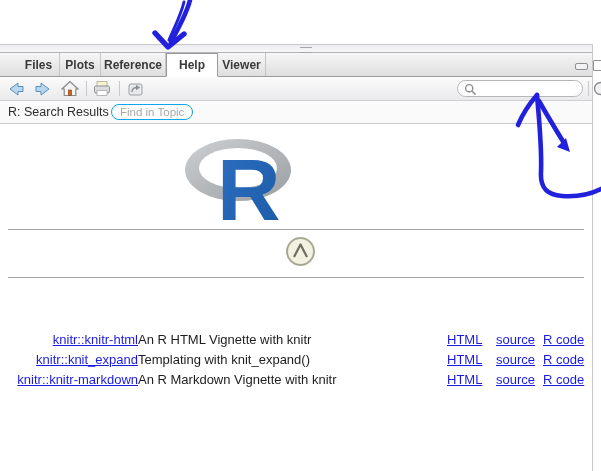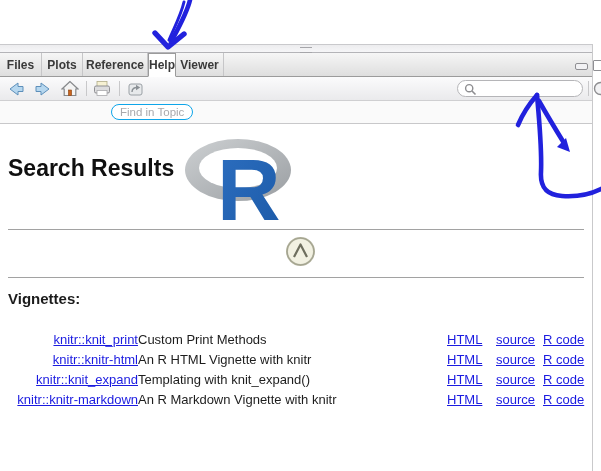--- a/index.html
+++ b/index.html
@@ -15,21 +15,21 @@
     background:linear-gradient(#ececee,#f6f6f8);
     border-top:1px solid #c9c9cc;border-bottom:1px solid #b4b4b8;
   }
   .grip{position:absolute;left:300px;top:2px;width:12px;height:4px;
     border-top:1px solid #a6a6aa;border-bottom:1px solid #a6a6aa;}
   .tabbar{
     position:absolute;left:0;top:53px;width:593px;height:24px;box-sizing:border-box;
     background:linear-gradient(#f6f6f6,#dedede);
     border-bottom:1px solid #9b9b9b;
     display:flex;align-items:stretch;
-    font-weight:bold;font-size:12px;color:#3a3a3a;
+    font-weight:bold;font-size:12px;color:#3a3a3a;padding-left:18px;
   }
   .tab{display:flex;align-items:center;justify-content:center;
     border-right:1px solid #c6c6c8;box-sizing:border-box;position:relative;cursor:default;}
   .tab.active{
     background:#fff;border:1px solid #9b9b9b;border-bottom:1px solid #fff;
     margin-bottom:-1px;z-index:3;
   }
   .win-btn{position:absolute;box-sizing:border-box;border:1px solid #8f8f93;background:#f2f2f4;}
   .btn-min{left:575px;top:10px;width:13px;height:7px;border-radius:2px;}
   .btn-max{left:593px;top:7px;width:12px;height:11px;border-radius:1px;background:#fff;}
@@ -96,21 +96,21 @@
 <div class="tabbar">
   <div class="tab" style="width:42px">
       <span>Files</span>
     </div>
   <div class="tab" style="width:41px">
       <span>Plots</span>
     </div>
   <div class="tab" style="width:65px">
       <span>Reference</span>
     </div>
-  <div class="tab active" style="width:28px">
+  <div class="tab active" style="width:52px">
       <span>Help</span>
     </div>
   <div class="tab" style="width:48px">
       <span>Viewer</span>
     </div>
   <div class="win-btn btn-min"></div>
   <div class="win-btn btn-max"></div>
 </div>
 
 <div class="toolbar">
@@ -143,27 +143,30 @@
     </svg>
     <input type="text" placeholder="" style="">
   </div>
   <div class="tb-sep" style="left:588px"></div>
   <svg class="refresh-icon" viewBox="0 0 17 17">
     <circle cx="8.5" cy="8.5" r="6" fill="#f2f2f4" stroke="#8d8d90" stroke-width="1.4"></circle>
   </svg>
 </div>
 
 <div class="findbar">
+  <div class="topic-selector">
+    <span>R: Search Results</span>
+    <span class="caret"></span>
+  </div>
   <input class="find-input" type="text" placeholder="Find in Topic" style="">
 </div>
 
 <div class="pane-right-border"></div>
 
 <div class="content">
-  <h1 class="page-title">Search Results</h1>
 
   <svg class="r-logo" width="118" height="94" viewBox="0 0 118 94">
     <defs>
       <linearGradient id="ringGrad" x1="0" y1="0" x2="1" y2="1">
         <stop offset="0" stop-color="#cdd0d2"></stop>
           <stop offset="1" stop-color="#9a9ea2"></stop>
       </linearGradient>
       <linearGradient id="rGrad" x1="0" y1="0" x2="1" y2="1">
         <stop offset="0" stop-color="#2d6fc0"></stop>
           <stop offset="1" stop-color="#1c5aa8"></stop>
@@ -177,31 +180,23 @@
   <div class="hrule hr1"></div>
 
   <svg class="loading-clock" width="31" height="31" viewBox="0 0 31 31">
     <circle cx="15.5" cy="15.5" r="13.5" fill="#f2f1e2" stroke="#b5b5a0" stroke-width="2"></circle>
     <circle cx="15.5" cy="15.5" r="13.5" fill="none" stroke="#8f8f7d" stroke-width="1" opacity="0.5"></circle>
     <polyline points="9,21 15.5,8.5 22,21" fill="none" stroke="#6e6e5e" stroke-width="2.2" stroke-linejoin="round"></polyline>
   </svg>
 
   <div class="hrule hr2"></div>
 
-  <h2 class="section-heading">Vignettes:</h2>
 
   <table class="vignettes">
     <tbody>
-        <tr>
-          <td class="c-name"><a class="lnk">knitr::knit_print</a></td>
-          <td class="c-desc">Custom Print Methods</td>
-          <td class="c-fmt"><a class="lnk">HTML</a></td>
-          <td class="c-src"><a class="lnk">source</a></td>
-          <td class="c-rc"><a class="lnk">R code</a></td>
-        </tr>
         <tr>
           <td class="c-name"><a class="lnk">knitr::knitr-html</a></td>
           <td class="c-desc">An R HTML Vignette with knitr</td>
           <td class="c-fmt"><a class="lnk">HTML</a></td>
           <td class="c-src"><a class="lnk">source</a></td>
           <td class="c-rc"><a class="lnk">R code</a></td>
         </tr>
         <tr>
           <td class="c-name"><a class="lnk">knitr::knit_expand</a></td>
           <td class="c-desc">Templating with knit_expand()</td>

